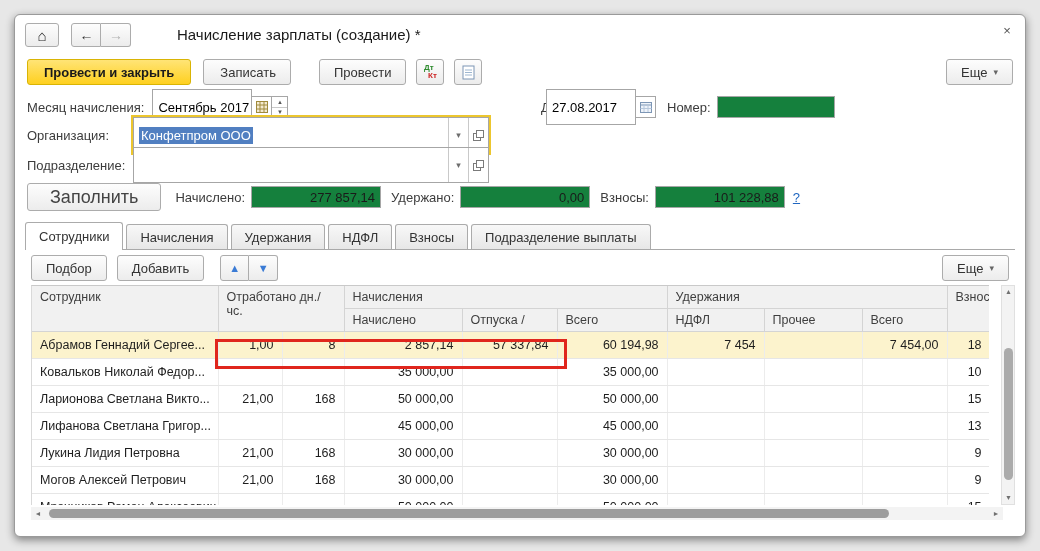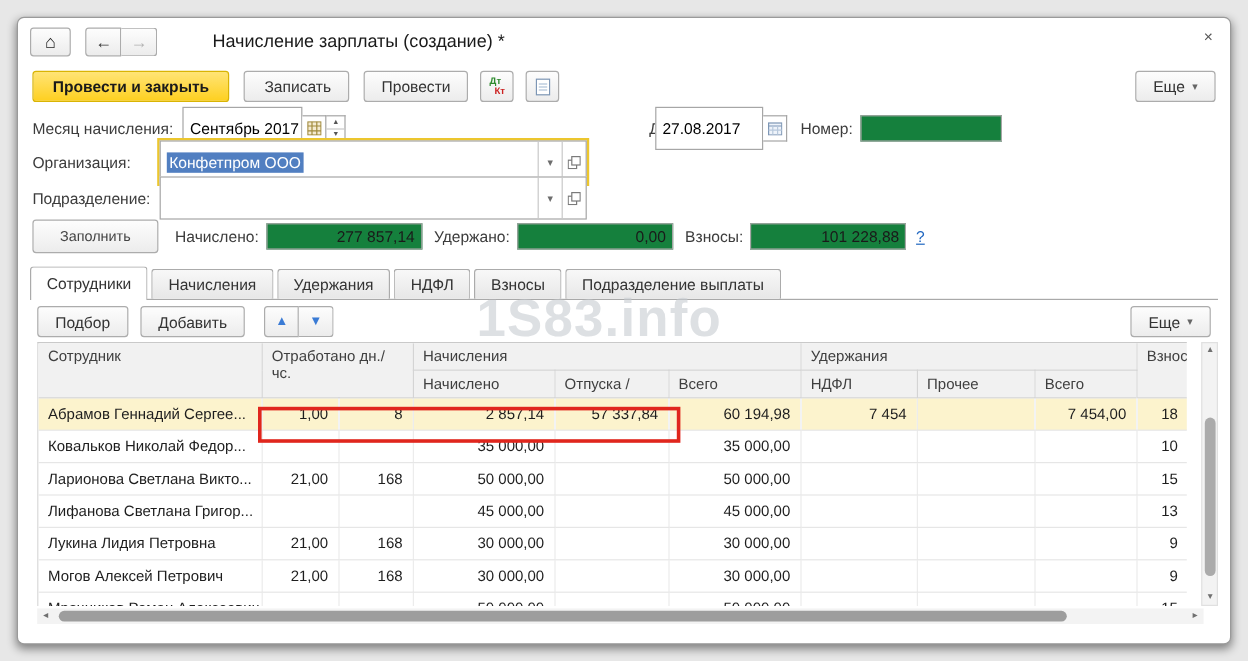--- a/index.html
+++ b/index.html
@@ -60,21 +60,21 @@
   .seg.active { box-shadow:0 0 0 2px #ecc62e; }
   .selected-text { background:#517fc1; color:#fff; padding:1px 2px; }
   .spinner { display:flex; flex-direction:column; width:16px; height:22px; border:1px solid #a6a6a6; border-left:none; }
   .spinner span { flex:1; display:flex; align-items:center; justify-content:center; font-size:6px; color:#555; }
   .spinner span:first-child { border-bottom:1px solid #c9c9c9; }
   .gridbtn { width:20px; height:22px; border:1px solid #a6a6a6; border-left:none; display:flex; align-items:center; justify-content:center; background:#fff; }
   .num { text-align:right; justify-content:flex-end; }
   .helplink { color:#1f66c0; font-size:13px; margin-left:8px; text-decoration:underline; }
   
   .fillrow { position:absolute; top:168px; left:12px; right:12px; height:28px; display:flex; align-items:center; }
-  .fillbtn { height:28px; padding:0 22px; font-size:12px; color:#444; }
+  .fillbtn { height:28px; padding:0 22px; font-size:18px; color:#444; }
   
   .tabs { position:absolute; top:206px; left:10px; right:10px; height:29px; border-bottom:1px solid #a9a9a9; display:flex; align-items:flex-end; }
   .tab {
     height:25px; padding:0 13px; display:flex; align-items:center;
     border:1px solid #ababab; border-bottom:none; border-radius:3px 3px 0 0;
     background:linear-gradient(#f8f8f8,#e7e7e7); font-size:13px; color:#333; margin-right:3px;
   }
   .tab.active { height:28px; background:#fff; margin-bottom:-1px; padding-bottom:1px; }
   
   .ptoolbar { position:absolute; top:240px; left:16px; right:16px; height:26px; display:flex; align-items:center; }
@@ -130,21 +130,21 @@
           <span>→</span>
         </span>
     </span>
     <span class="wintitle">Начисление зарплаты (создание) *</span>
     <span class="winclose"><span>×</span></span>
   </div>
 
   <div class="cmdbar">
     <button class="btn btn-yellow">Провести и закрыть</button>
     <button class="btn" style="margin-left:12px;padding-left:16px;">Записать</button>
-    <button class="btn" style="margin-left:12px;">Провести</button>
+    <button class="btn" style="margin-left:28px;">Провести</button>
     <button class="btn iconbtn">
       <span class="dtkt">
         <span class="dt">Дт</span>
           <span class="kt">Кт</span>
       </span>
     </button>
     <button class="btn iconbtn">
       <span>
         <svg width="13" height="15" viewBox="0 0 13 15">
             <rect x="1" y="1" width="11" height="13" fill="#fff" stroke="#7d96b5"></rect>
@@ -261,21 +261,20 @@
           <span>▼</span>
         </button>
     </span>
     <span class="spacer"></span>
     <button class="btn">
         <span>Еще</span>
         <span class="caret">▾</span>
       </button>
   </div>
 
-  <div class="watermark">1S83.info</div>
 
   <div class="tablewrap">
     <table>
       <colgroup>
         <col style="width:186px">
           <col style="width:64px">
           <col style="width:62px">
         <col style="width:118px">
           <col style="width:95px">
           <col style="width:110px">

